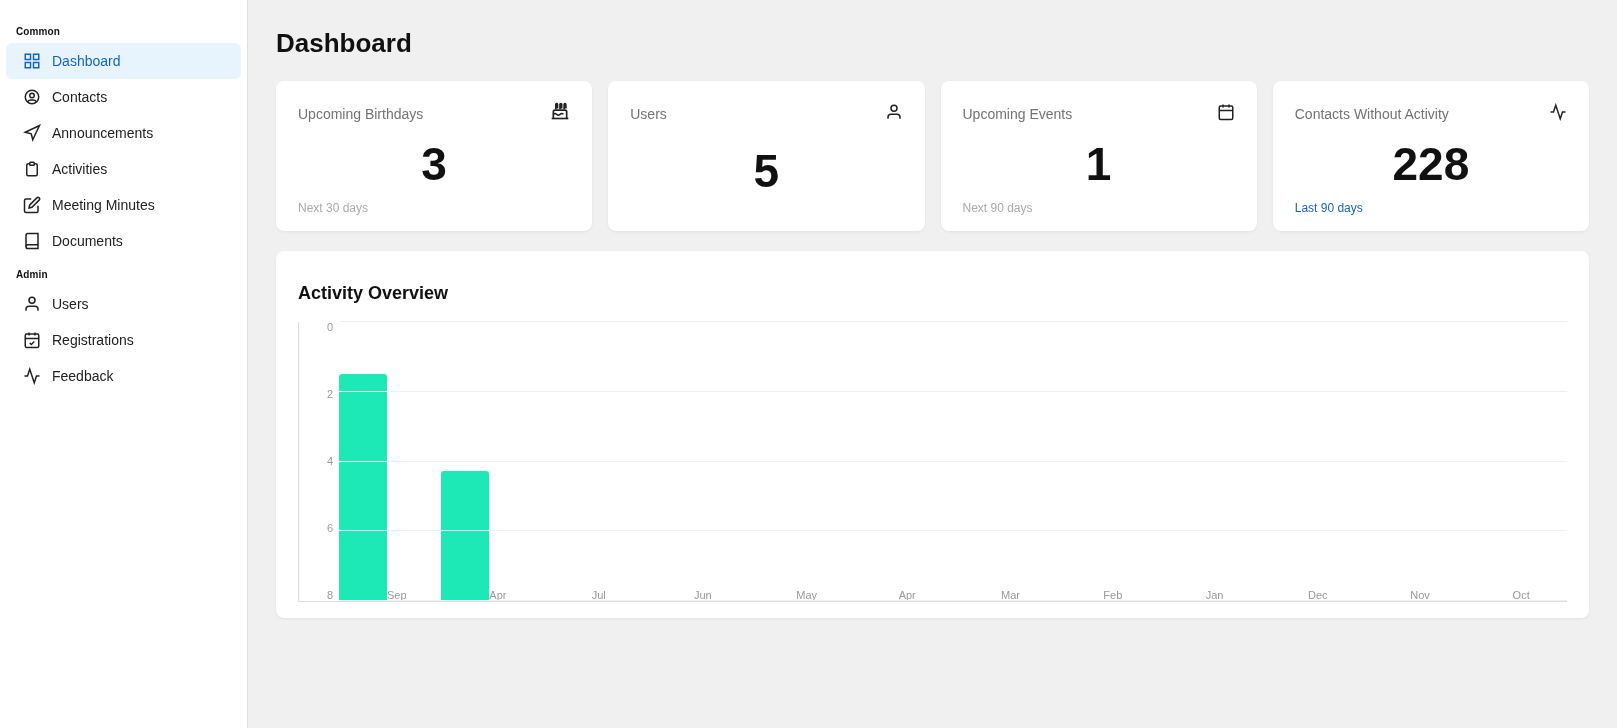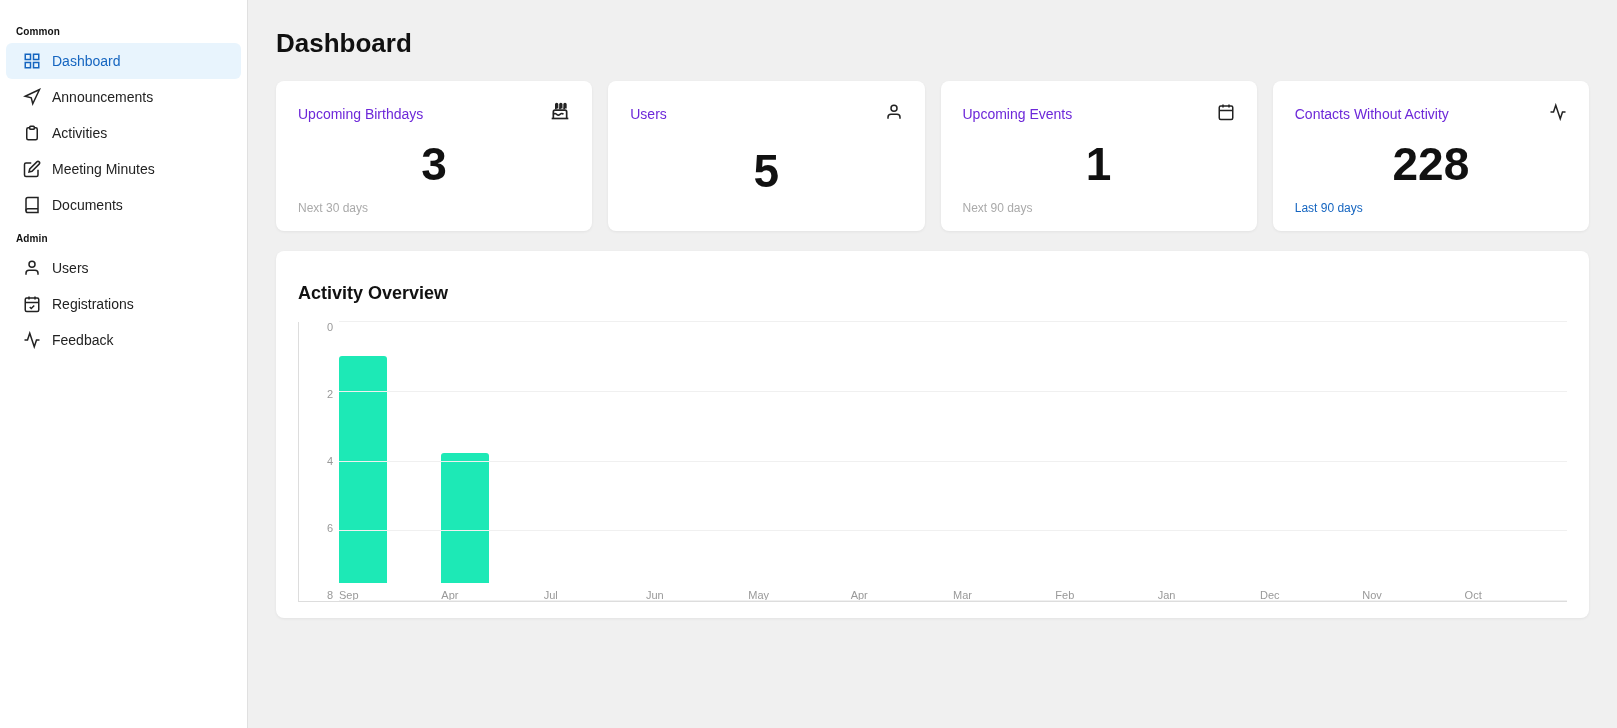--- a/index.html
+++ b/index.html
@@ -75,21 +75,21 @@
       min-height: 150px;
     }
     .stat-card-header {
       display: flex;
       align-items: center;
       justify-content: space-between;
       margin-bottom: 8px;
     }
     .stat-card-title {
       font-size: 14px;
-      color: #6d28d9;
+      color: #737373;
       font-weight: 500;
     }
     .stat-card-icon {
       font-size: 22px;
       color: #222;
     }
     .stat-card-value {
       font-size: 46px;
       font-weight: 800;
       color: #111;
@@ -154,22 +154,21 @@
     }
     .bars-container {
       display: flex;
       align-items: flex-end;
       height: 100%;
       flex: 1;
       gap: 0;
     }
     .bar-group {
       display: flex;
-      flex-direction: column;
-      align-items: flex-start;
+      align-items: flex-end;
       flex: 1;
     }
     .bar {
       width: 48px;
       border-radius: 3px 3px 0 0;
       background: #1de9b6;
     }
     .bar-label {
       font-size: 11px;
       color: #999;
@@ -202,20 +201,30 @@
     <div class="sidebar-item active">
       <span class="sidebar-icon">
         <svg width="18" height="18" viewBox="0 0 24 24" fill="none" stroke="currentColor" stroke-width="2">
           <rect x="3" y="3" width="7" height="7"></rect>
           <rect x="14" y="3" width="7" height="7"></rect>
           <rect x="3" y="14" width="7" height="7"></rect>
           <rect x="14" y="14" width="7" height="7"></rect>
         </svg>
       </span>
       <span>Dashboard</span>
+    </div>
+    <div class="sidebar-item">
+      <span class="sidebar-icon">
+        <svg width="18" height="18" viewBox="0 0 24 24" fill="none" stroke="currentColor" stroke-width="2">
+          <circle cx="12" cy="12" r="9"></circle>
+          <circle cx="12" cy="10" r="3"></circle>
+          <path d="M6.168 18.849A4 4 0 0 1 10 16h4a4 4 0 0 1 3.834 2.855"></path>
+        </svg>
+      </span>
+      <span>Contacts</span>
     </div>
     <div class="sidebar-item">
       <span class="sidebar-icon">
         <svg width="18" height="18" viewBox="0 0 24 24" fill="none" stroke="currentColor" stroke-width="2">
           <path d="M3 11l19-9-9 19-2-8-8-2z"></path>
         </svg>
       </span>
       <span>Announcements</span>
     </div>
     <div class="sidebar-item">

